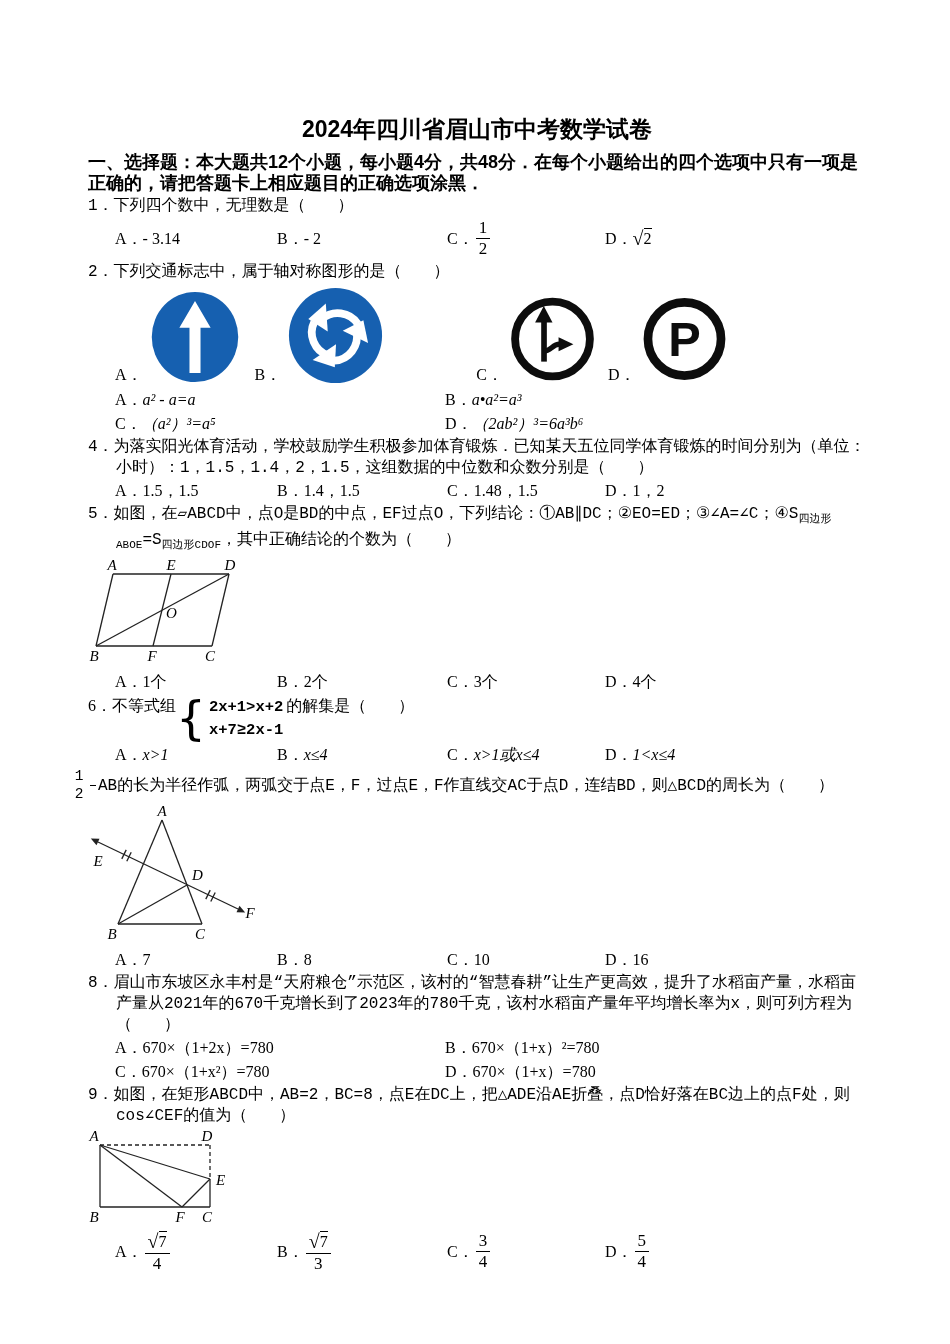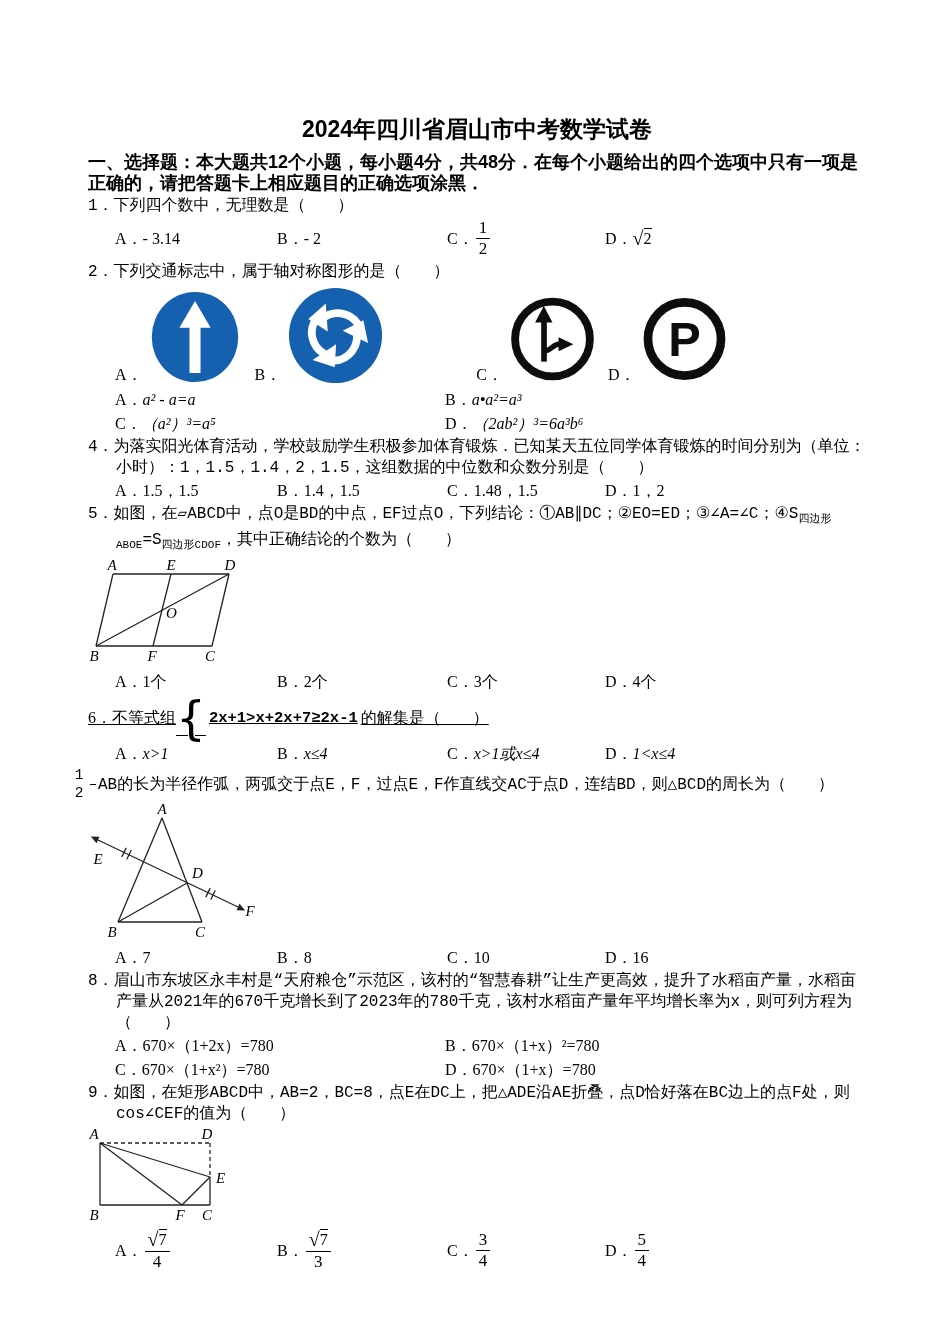--- a/index.html
+++ b/index.html
@@ -31,24 +31,24 @@
   .frac.small{font-size:14.5px;}
   .sqrt{display:inline-flex;align-items:flex-start;vertical-align:middle;}
   .sqrt::before{content:"√";font-size:20px;line-height:1.05;}
   .sqrt .sbody{border-top:1.4px solid #000;line-height:1.25;font-size:16px;}
   
   .signs{display:flex;align-items:flex-end;height:97px;margin:4px 0 5px 0;padding-left:27px;}
   .sign-label{line-height:19px;margin-right:6px;}
   .signs svg{display:block;}
   .spacer{display:inline-block;width:92px;}
   
-  .q6row{display:flex;align-items:center;margin:4px 0 2px 0;text-decoration:underline;}
+  .q6row{display:flex;align-items:flex-start;margin:4px 0 2px 0;}
   .brace::before{content:"{";font-size:47px;font-weight:normal;line-height:0.95;
     font-family:"DejaVu Sans",sans-serif;}
-  .sys{display:flex;flex-direction:row;margin:0 3px;
+  .sys{display:flex;flex-direction:column;margin:0 3px;
     font-family:"Liberation Mono","DejaVu Sans Mono",monospace;
     font-size:15.5px;font-weight:bold;line-height:23px;}
   .figure{margin:2px 0 0 0;}
   svg .flabel{font-family:"Liberation Serif","DejaVu Serif",serif;
     font-style:italic;font-size:15px;fill:#000;}
 </style>
 </head>
 <body>
 
 <div class="page">

